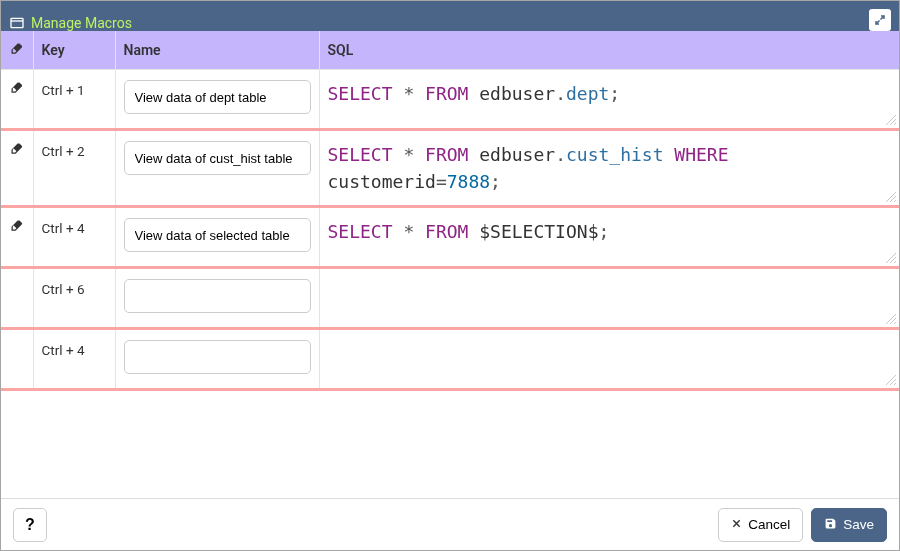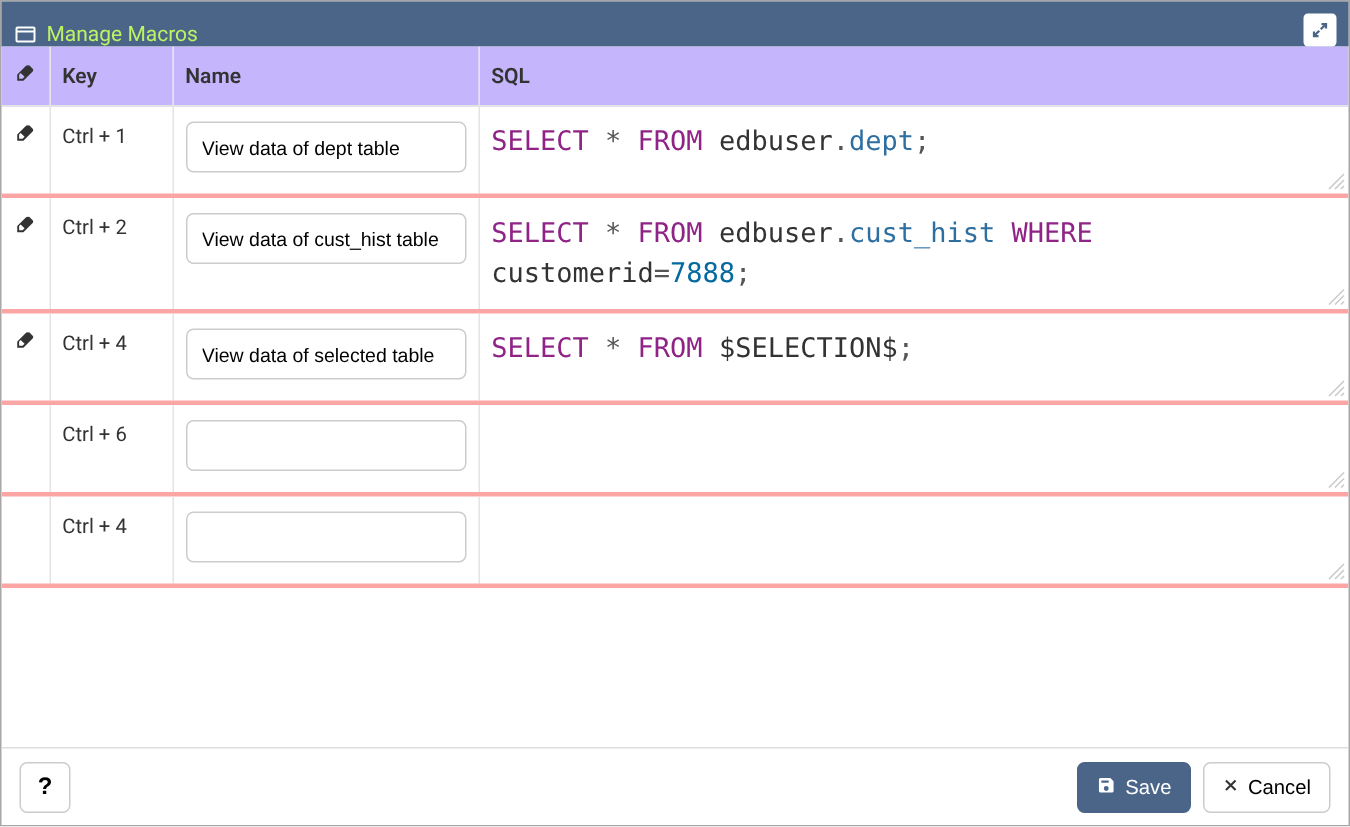--- a/index.html
+++ b/index.html
@@ -153,31 +153,31 @@
               </td>
             </tr>
           </tbody>
       </table>
     </div>
   </div>
 
   <div class="footer">
     <button class="btn help">?</button>
     <span class="spacer"></span>
+    <button class="btn">
+      <span>
+        <svg width="11" height="11" viewBox="0 0 24 24" fill="none" stroke="#333" stroke-width="3">
+            <path d="M5 5l14 14M19 5L5 19"></path>
+          </svg>
+      </span>
+      <span>Cancel</span>
+    </button>
     <button class="btn primary">
       <span>
         <svg width="13" height="13" viewBox="0 0 24 24" fill="#fff">
             <path d="M17 3H5a2 2 0 0 0-2 2v14a2 2 0 0 0 2 2h14a2 2 0 0 0 2-2V7l-4-4zM12 19a3 3 0 1 1 0-6 3 3 0 0 1 0 6zm3-10H6V6h9v3z"></path>
           </svg>
       </span>
       <span>Save</span>
     </button>
-    <button class="btn">
-      <span>
-        <svg width="11" height="11" viewBox="0 0 24 24" fill="none" stroke="#333" stroke-width="3">
-            <path d="M5 5l14 14M19 5L5 19"></path>
-          </svg>
-      </span>
-      <span>Cancel</span>
-    </button>
   </div>
 
 </div>
 
 </body></html>

